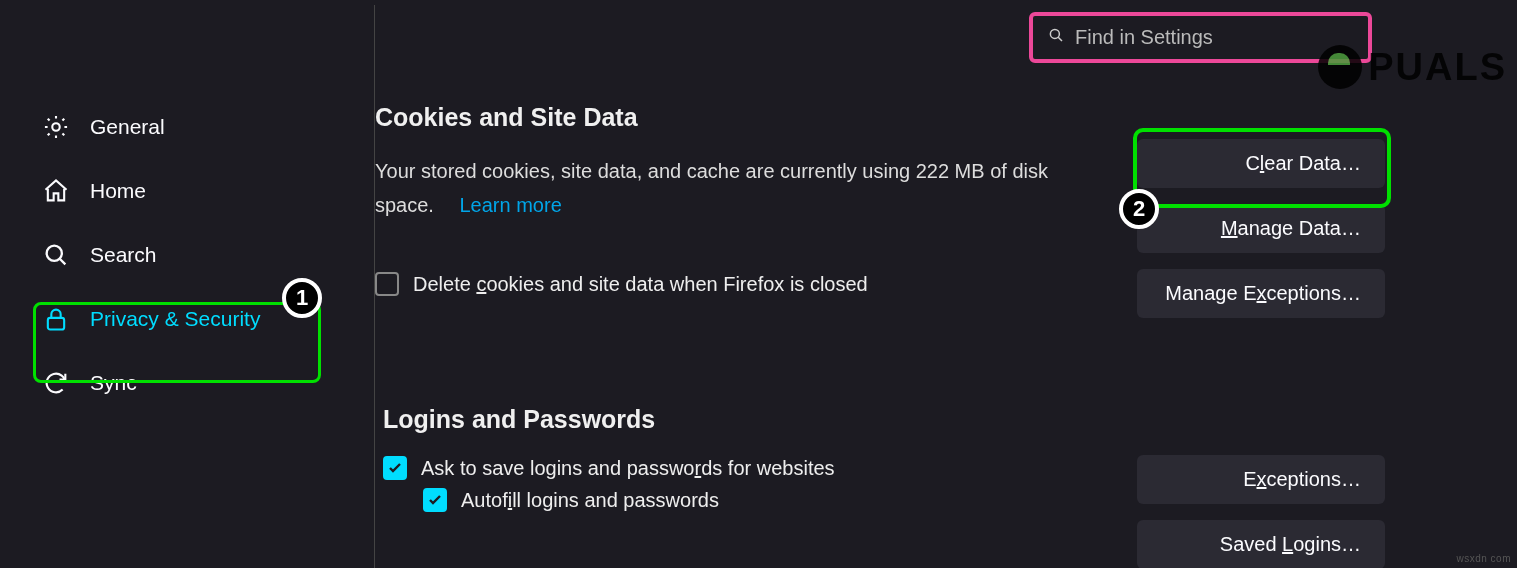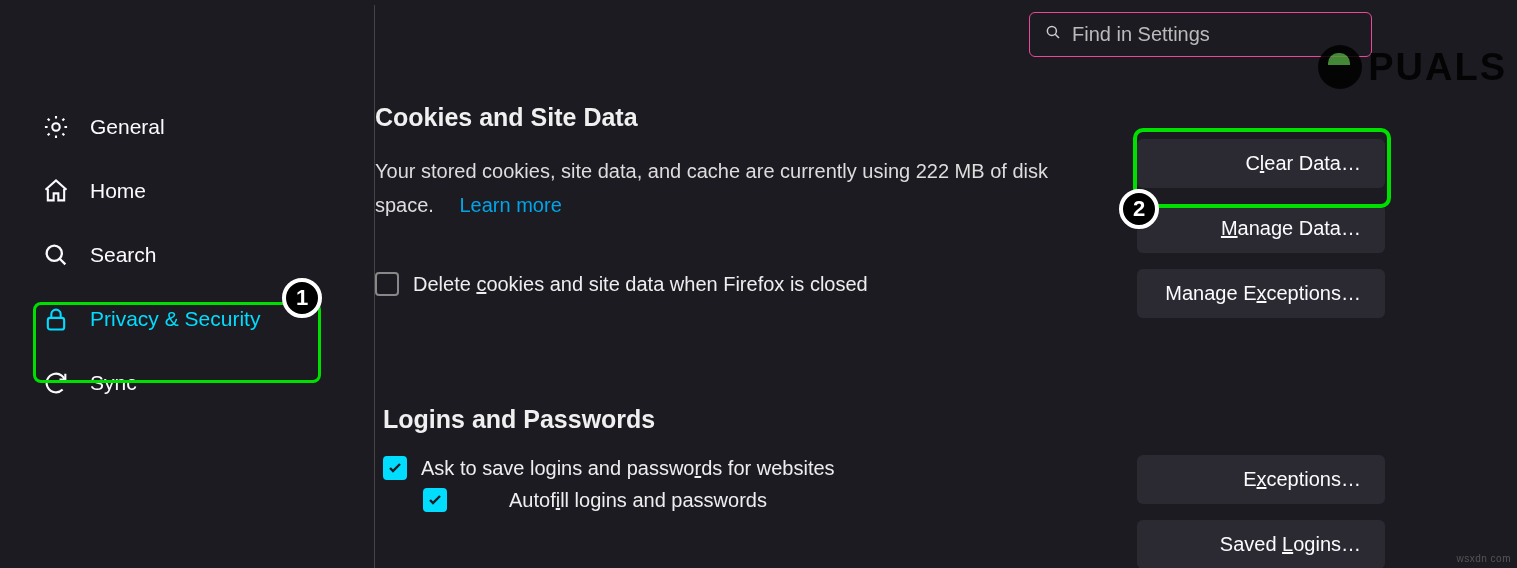--- a/index.html
+++ b/index.html
@@ -88,21 +88,21 @@
     }
     .search-container {
       position: absolute;
       right: 145px;
       top: 12px;
       width: 343px;
     }
     .search-input-wrapper {
       display: flex;
       align-items: center;
-      border: 1px solid #ec4899;
+      border: 4px solid #ec4899;
       border-radius: 6px;
       padding: 10px 14px;
       background: #1c1b22;
     }
     .search-input-wrapper .search-icon {
       margin-right: 10px;
       color: #ccc;
       font-size: 18px;
     }
     .search-input {
@@ -189,21 +189,20 @@
       pointer-events: none;
     }
     .checkrow {
       display: flex;
       align-items: center;
       margin-top: 8px;
       margin-bottom: 8px;
     }
     .checkrow.indent {
       margin-left: 40px;
-      gap: 48px;
     }
     .checkbox-box {
       width: 24px;
       height: 24px;
       border: 2px solid #888;
       border-radius: 4px;
       margin-right: 14px;
       display: flex;
       align-items: center;
       justify-content: center;

